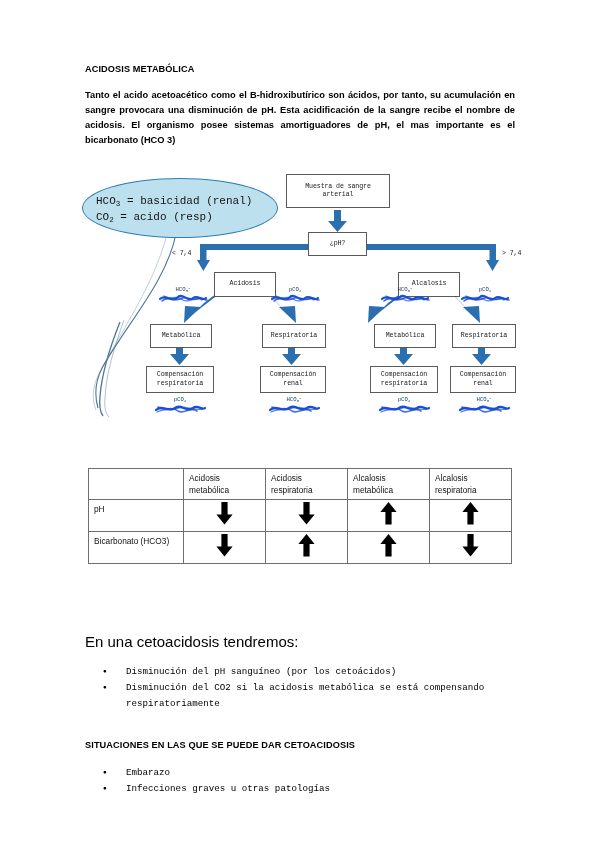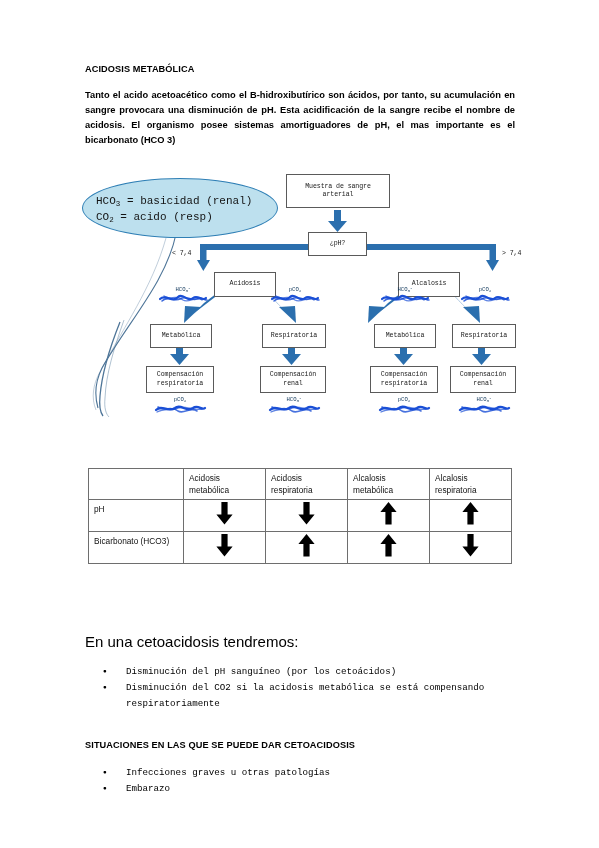--- a/index.html
+++ b/index.html
@@ -404,18 +404,18 @@
 
     <ul class="bullets">
       <li>Disminución del pH sanguíneo (por los cetoácidos)</li>
       <li>Disminución del CO2 si la acidosis metabólica se está compensando respiratoriamente</li>
     </ul>
 
     <div class="h-bold" style="margin-bottom:13px;margin-top:29px;">SITUACIONES EN LAS QUE SE PUEDE DAR CETOACIDOSIS</div>
 
 
     <ul class="bullets">
+      <li>Embarazo</li>
       <li>Infecciones graves u otras patologías</li>
-      <li>Embarazo</li>
     </ul>
   </div>
 
 </div>
 
 </body></html>

